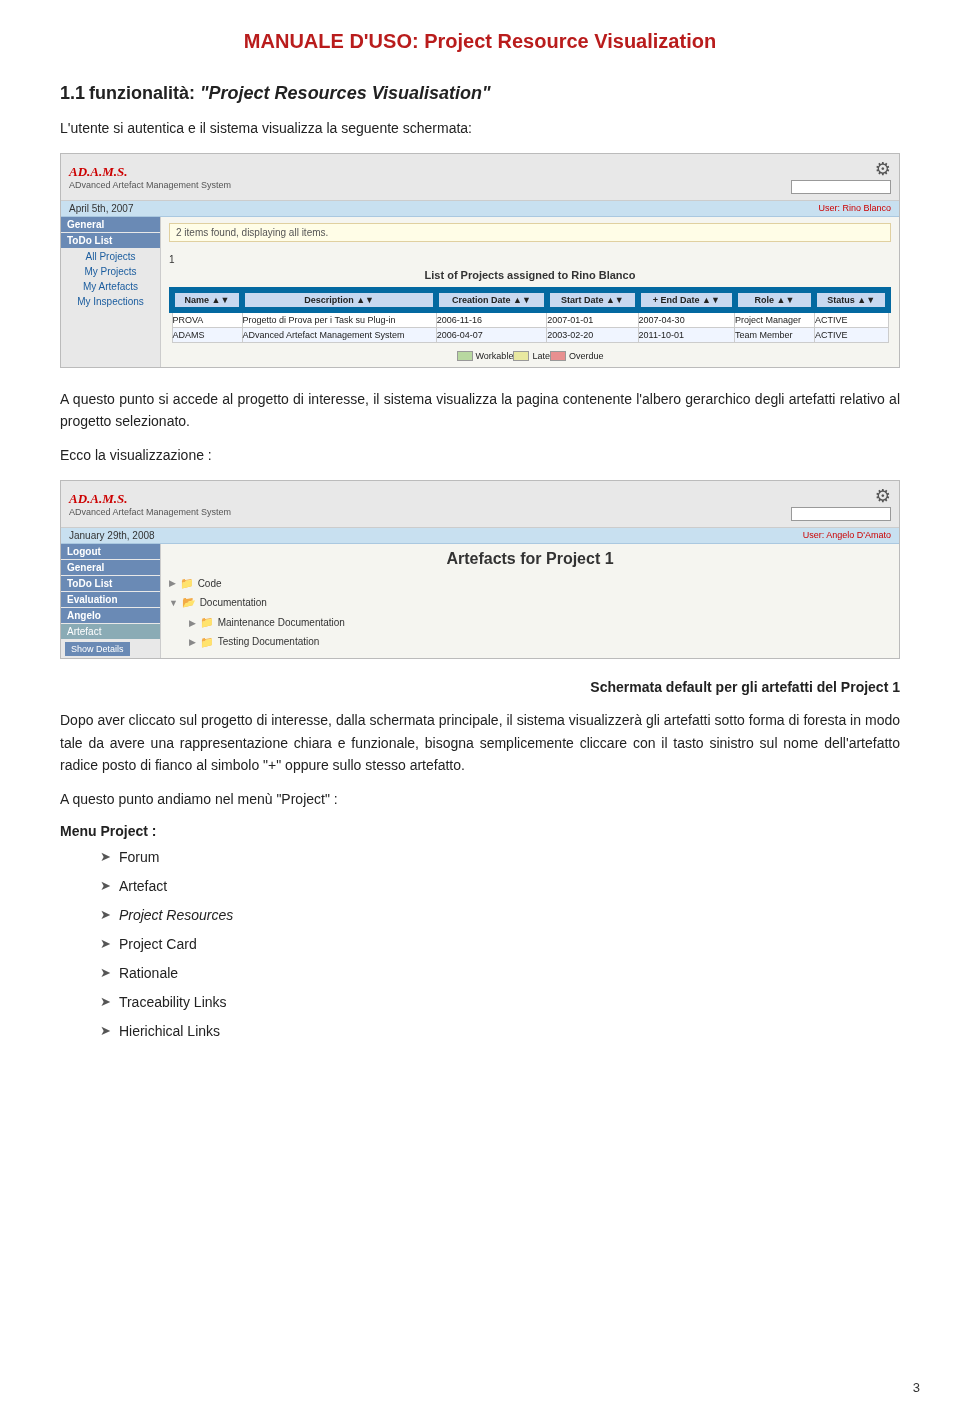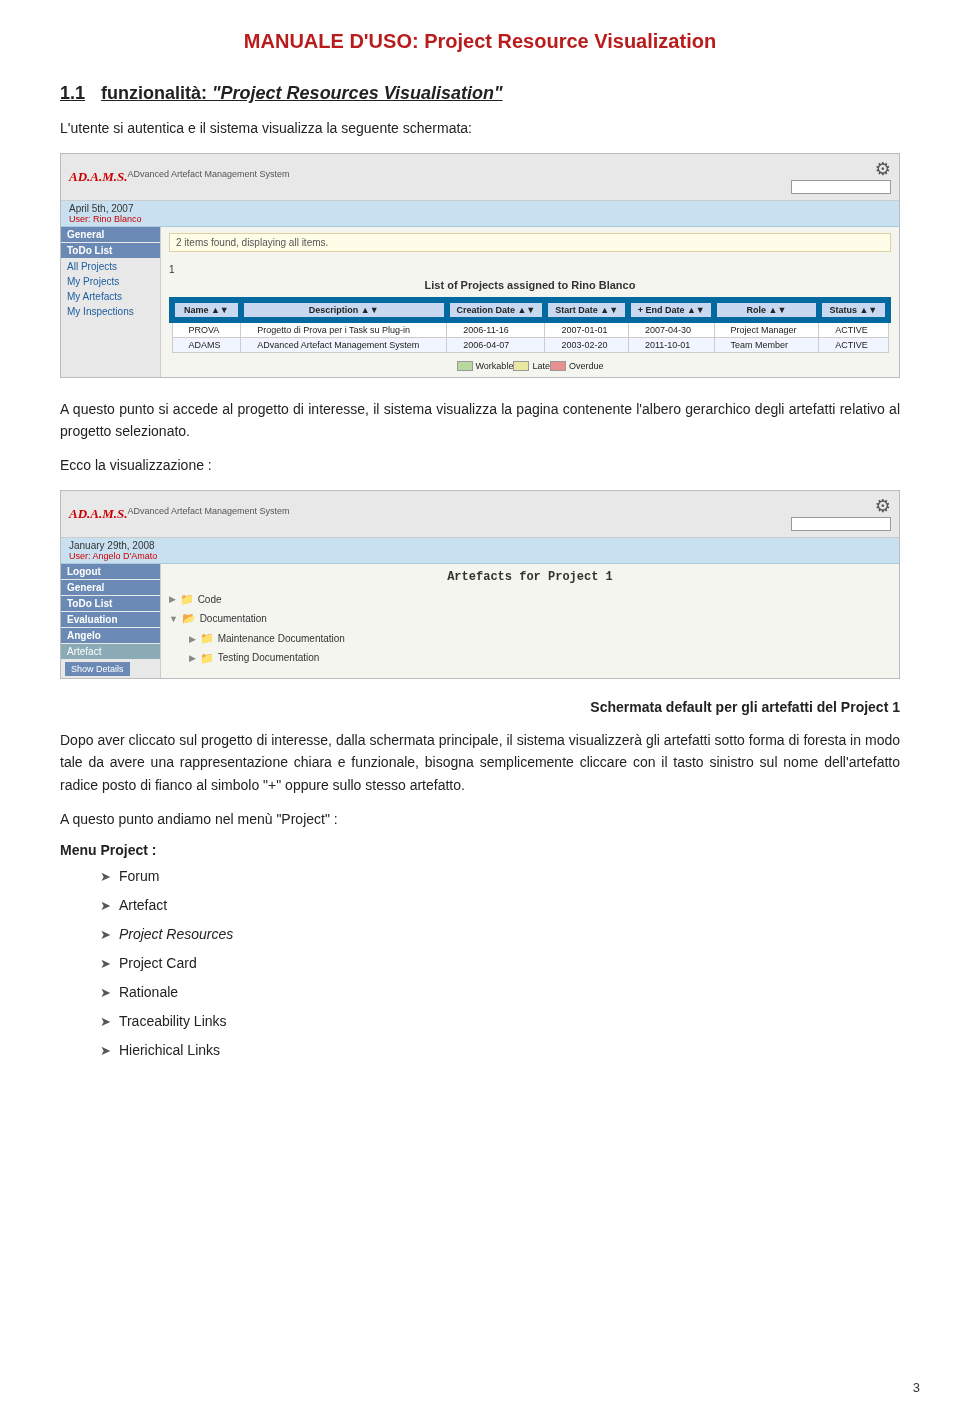--- a/index.html
+++ b/index.html
@@ -53,21 +53,21 @@
       background: #e8e8e8;
       padding: 4px 8px;
       display: flex;
       align-items: center;
       justify-content: space-between;
       border-bottom: 1px solid #ccc;
     }
 
     .adams-logo {
       display: flex;
-      flex-direction: row;
+      flex-direction: column;
     }
 
     .adams-logo-top {
       color: #c00;
       font-style: italic;
       font-weight: bold;
       font-size: 13px;
       font-family: serif;
     }
 
@@ -98,21 +98,20 @@
 
     
     .date-bar {
       background: #c8e0f0;
       padding: 2px 8px;
       display: flex;
       justify-content: space-between;
       font-size: 10px;
       color: #333;
       border-bottom: 1px solid #aac8e0;
-      flex-direction: column;
     }
 
     
     .ss1-layout {
       display: flex;
     }
 
     .ss1-sidebar {
       width: 100px;
       background: #e8e8e8;
@@ -127,20 +126,21 @@
       font-weight: bold;
       font-size: 10px;
       margin-bottom: 1px;
     }
 
     .ss1-sidebar-item {
       padding: 2px 6px;
       color: #1a5c9e;
       font-size: 10px;
       cursor: pointer;
+      text-align: center;
     }
 
     .ss1-main {
       flex: 1;
       padding: 6px 8px;
     }
 
     .ss1-info-bar {
       background: #fffde7;
       border: 1px solid #e0d0a0;
@@ -173,21 +173,21 @@
     .ss1-table th {
       background: #c8d8f0;
       border: 6px solid #0369a1;
       padding: 2px 4px;
       text-align: center;
       font-weight: bold;
     }
 
     .ss1-table td {
       border: 1px solid #ccc;
-      padding: 2px 16px;
+      padding: 2px 0;
       background: #fff;
     }
 
     .ss1-table tr:nth-child(even) td {
       background: #f0f5ff;
     }
 
     .ss1-legend {
       display: flex;
       margin-top: 8px;
@@ -237,24 +237,23 @@
     }
 
     .ss2-main {
       flex: 1;
       padding: 6px 8px;
     }
 
     .ss2-artefact-title {
       font-weight: bold;
       text-align: center;
-      font-size: 12px;
+      font-size: 16px;
       margin-bottom: 6px;
       color: #333;
-      font-family: Liberation Mono, monospace;
     }
 
     .ss2-tree {
       font-size: 10px;
       color: #333;
       line-height: 1.6;
     }
 
     .ss2-tree-item {
       display: flex;
@@ -341,21 +340,21 @@
       font-size: 9px;
       margin: 2px 4px;
       display: inline-block;
     }
   </style>
 </head>
 <body>
 
 <h1 class="main-title">MANUALE D'USO: Project Resource Visualization</h1>
 
-<div style="display:flex; align-items:baseline; gap:16px; margin-bottom:14px;text-decoration:underline;">
+<div style="display:flex; align-items:baseline; gap:4px; margin-bottom:14px;">
   <span style="font-size:18px; font-weight:bold;">1.1</span>
   <span style="font-size:18px; font-weight:bold;">
     <span>funzionalità:</span>
     <span style="font-style:italic; font-weight:bold;">"Project Resources Visualisation"</span>
   </span>
 </div>
 
 <p class="desc-text">L'utente si autentica e il sistema visualizza la seguente schermata:</p>
 
 <div class="screenshot-box">

